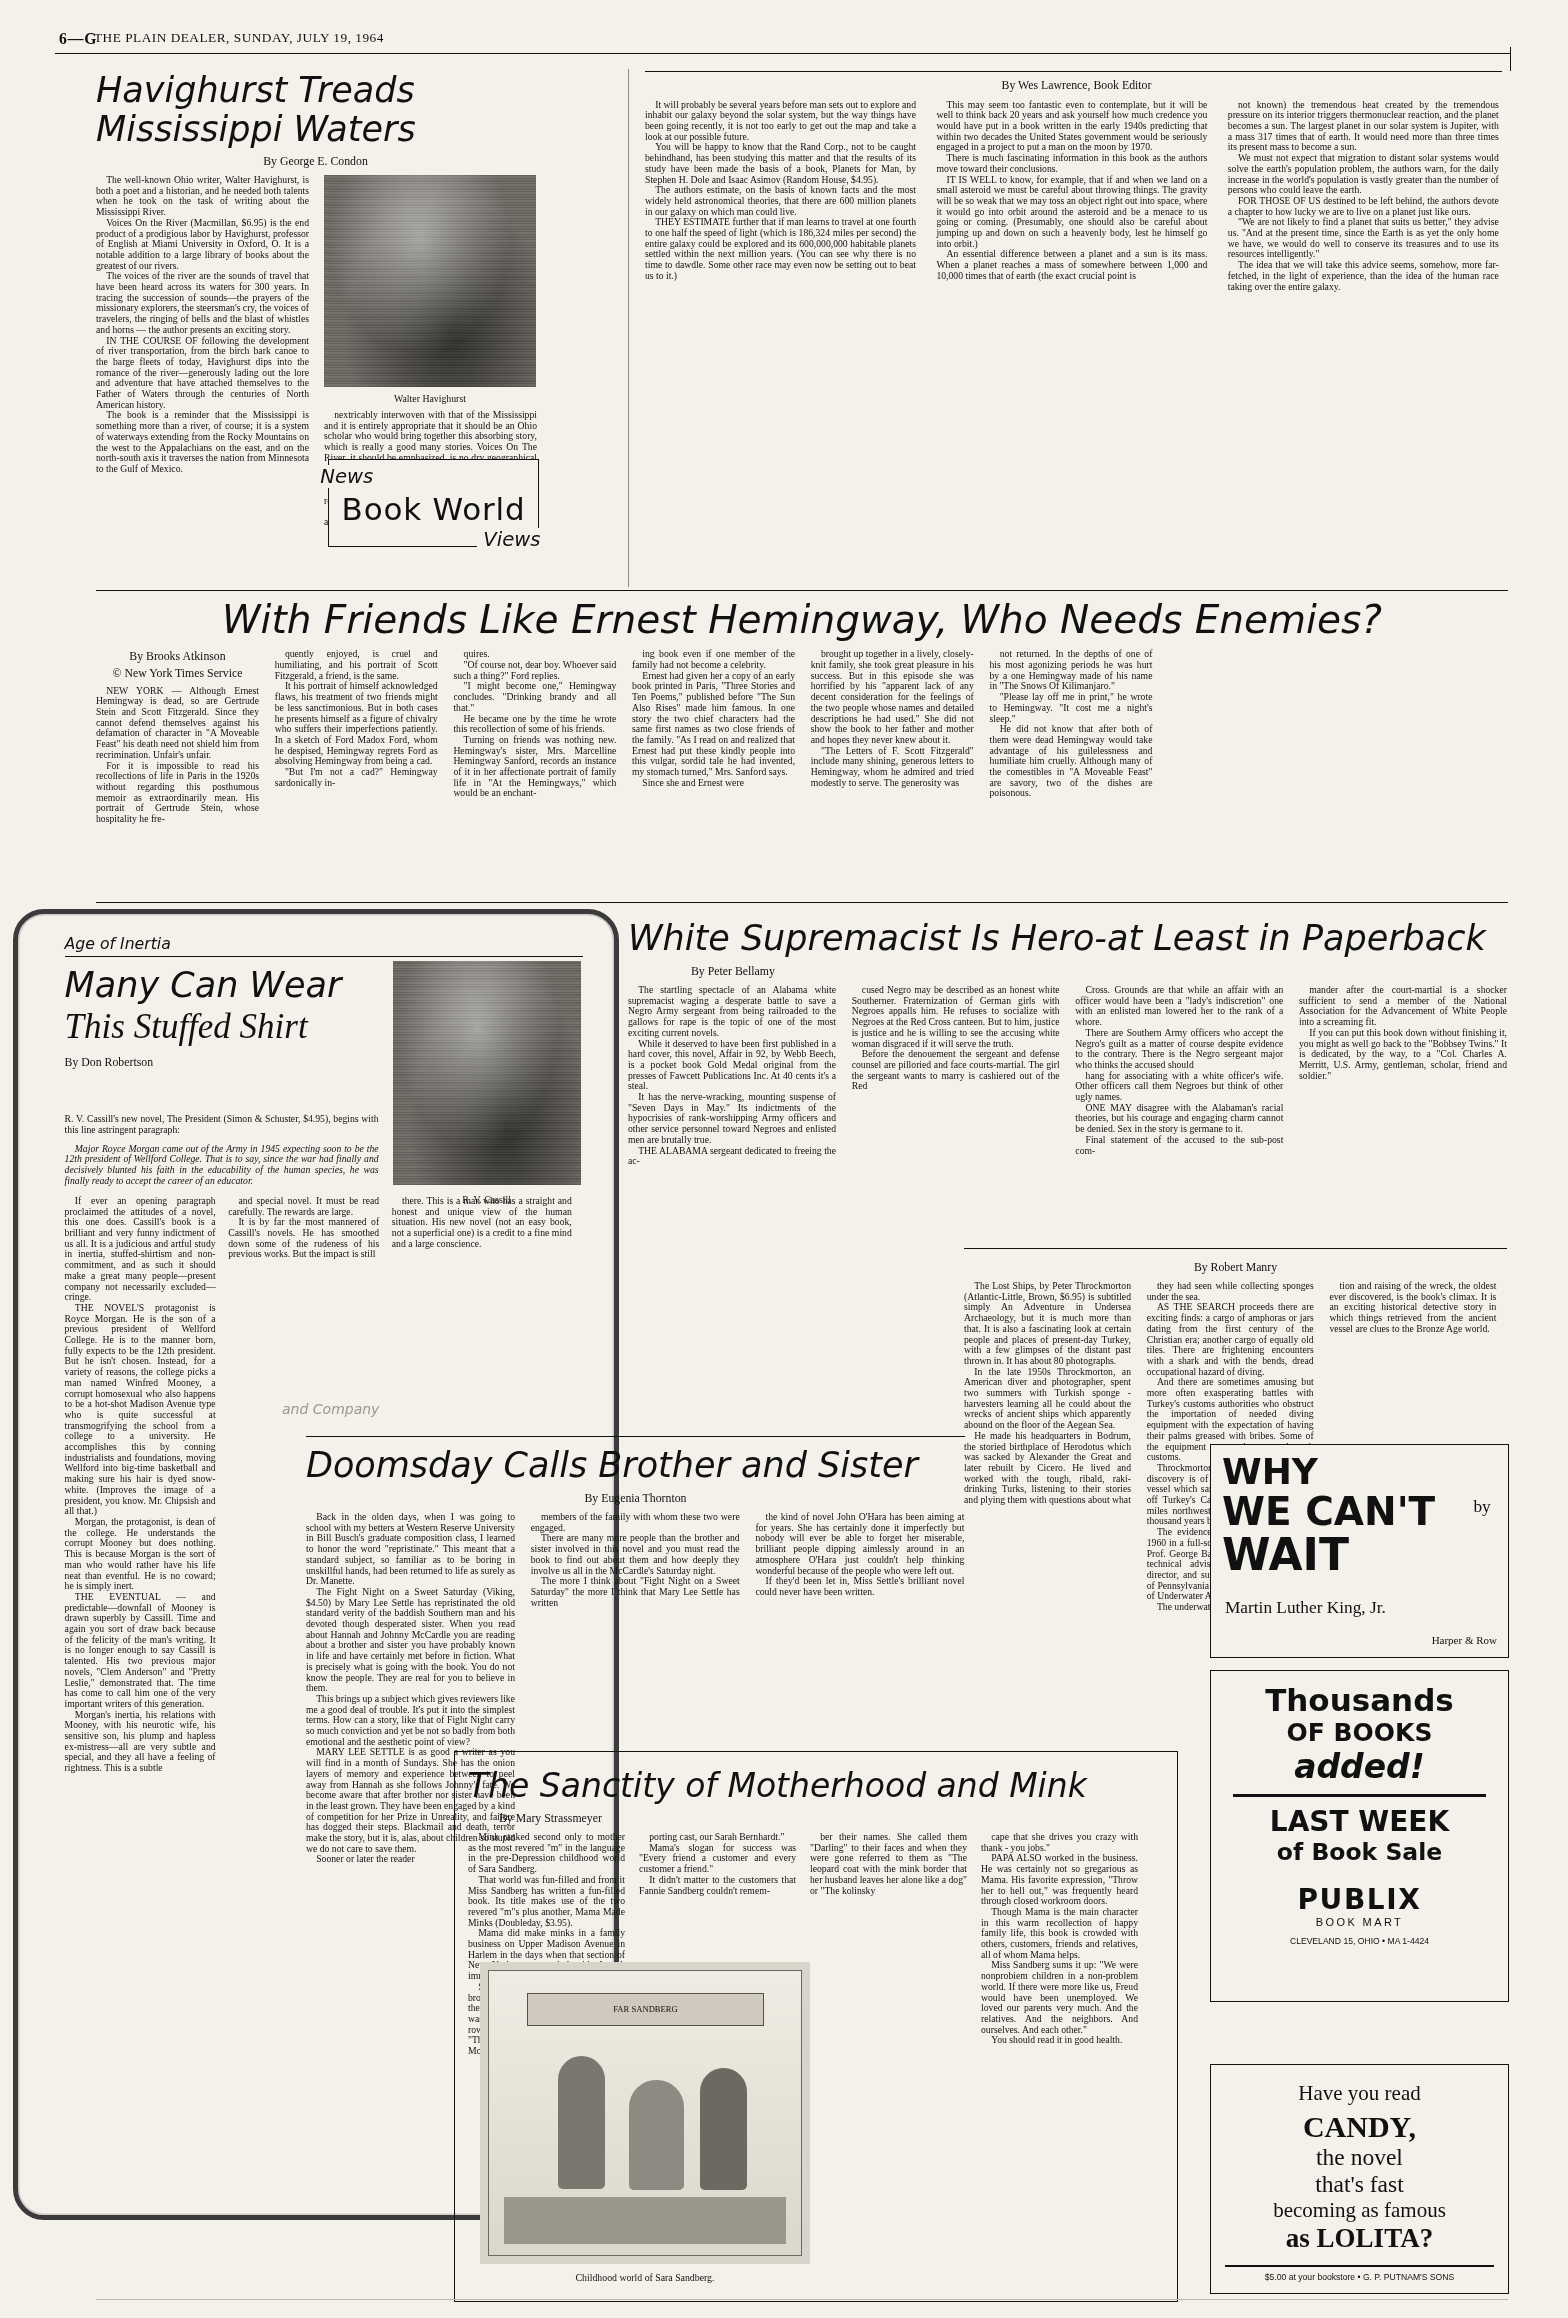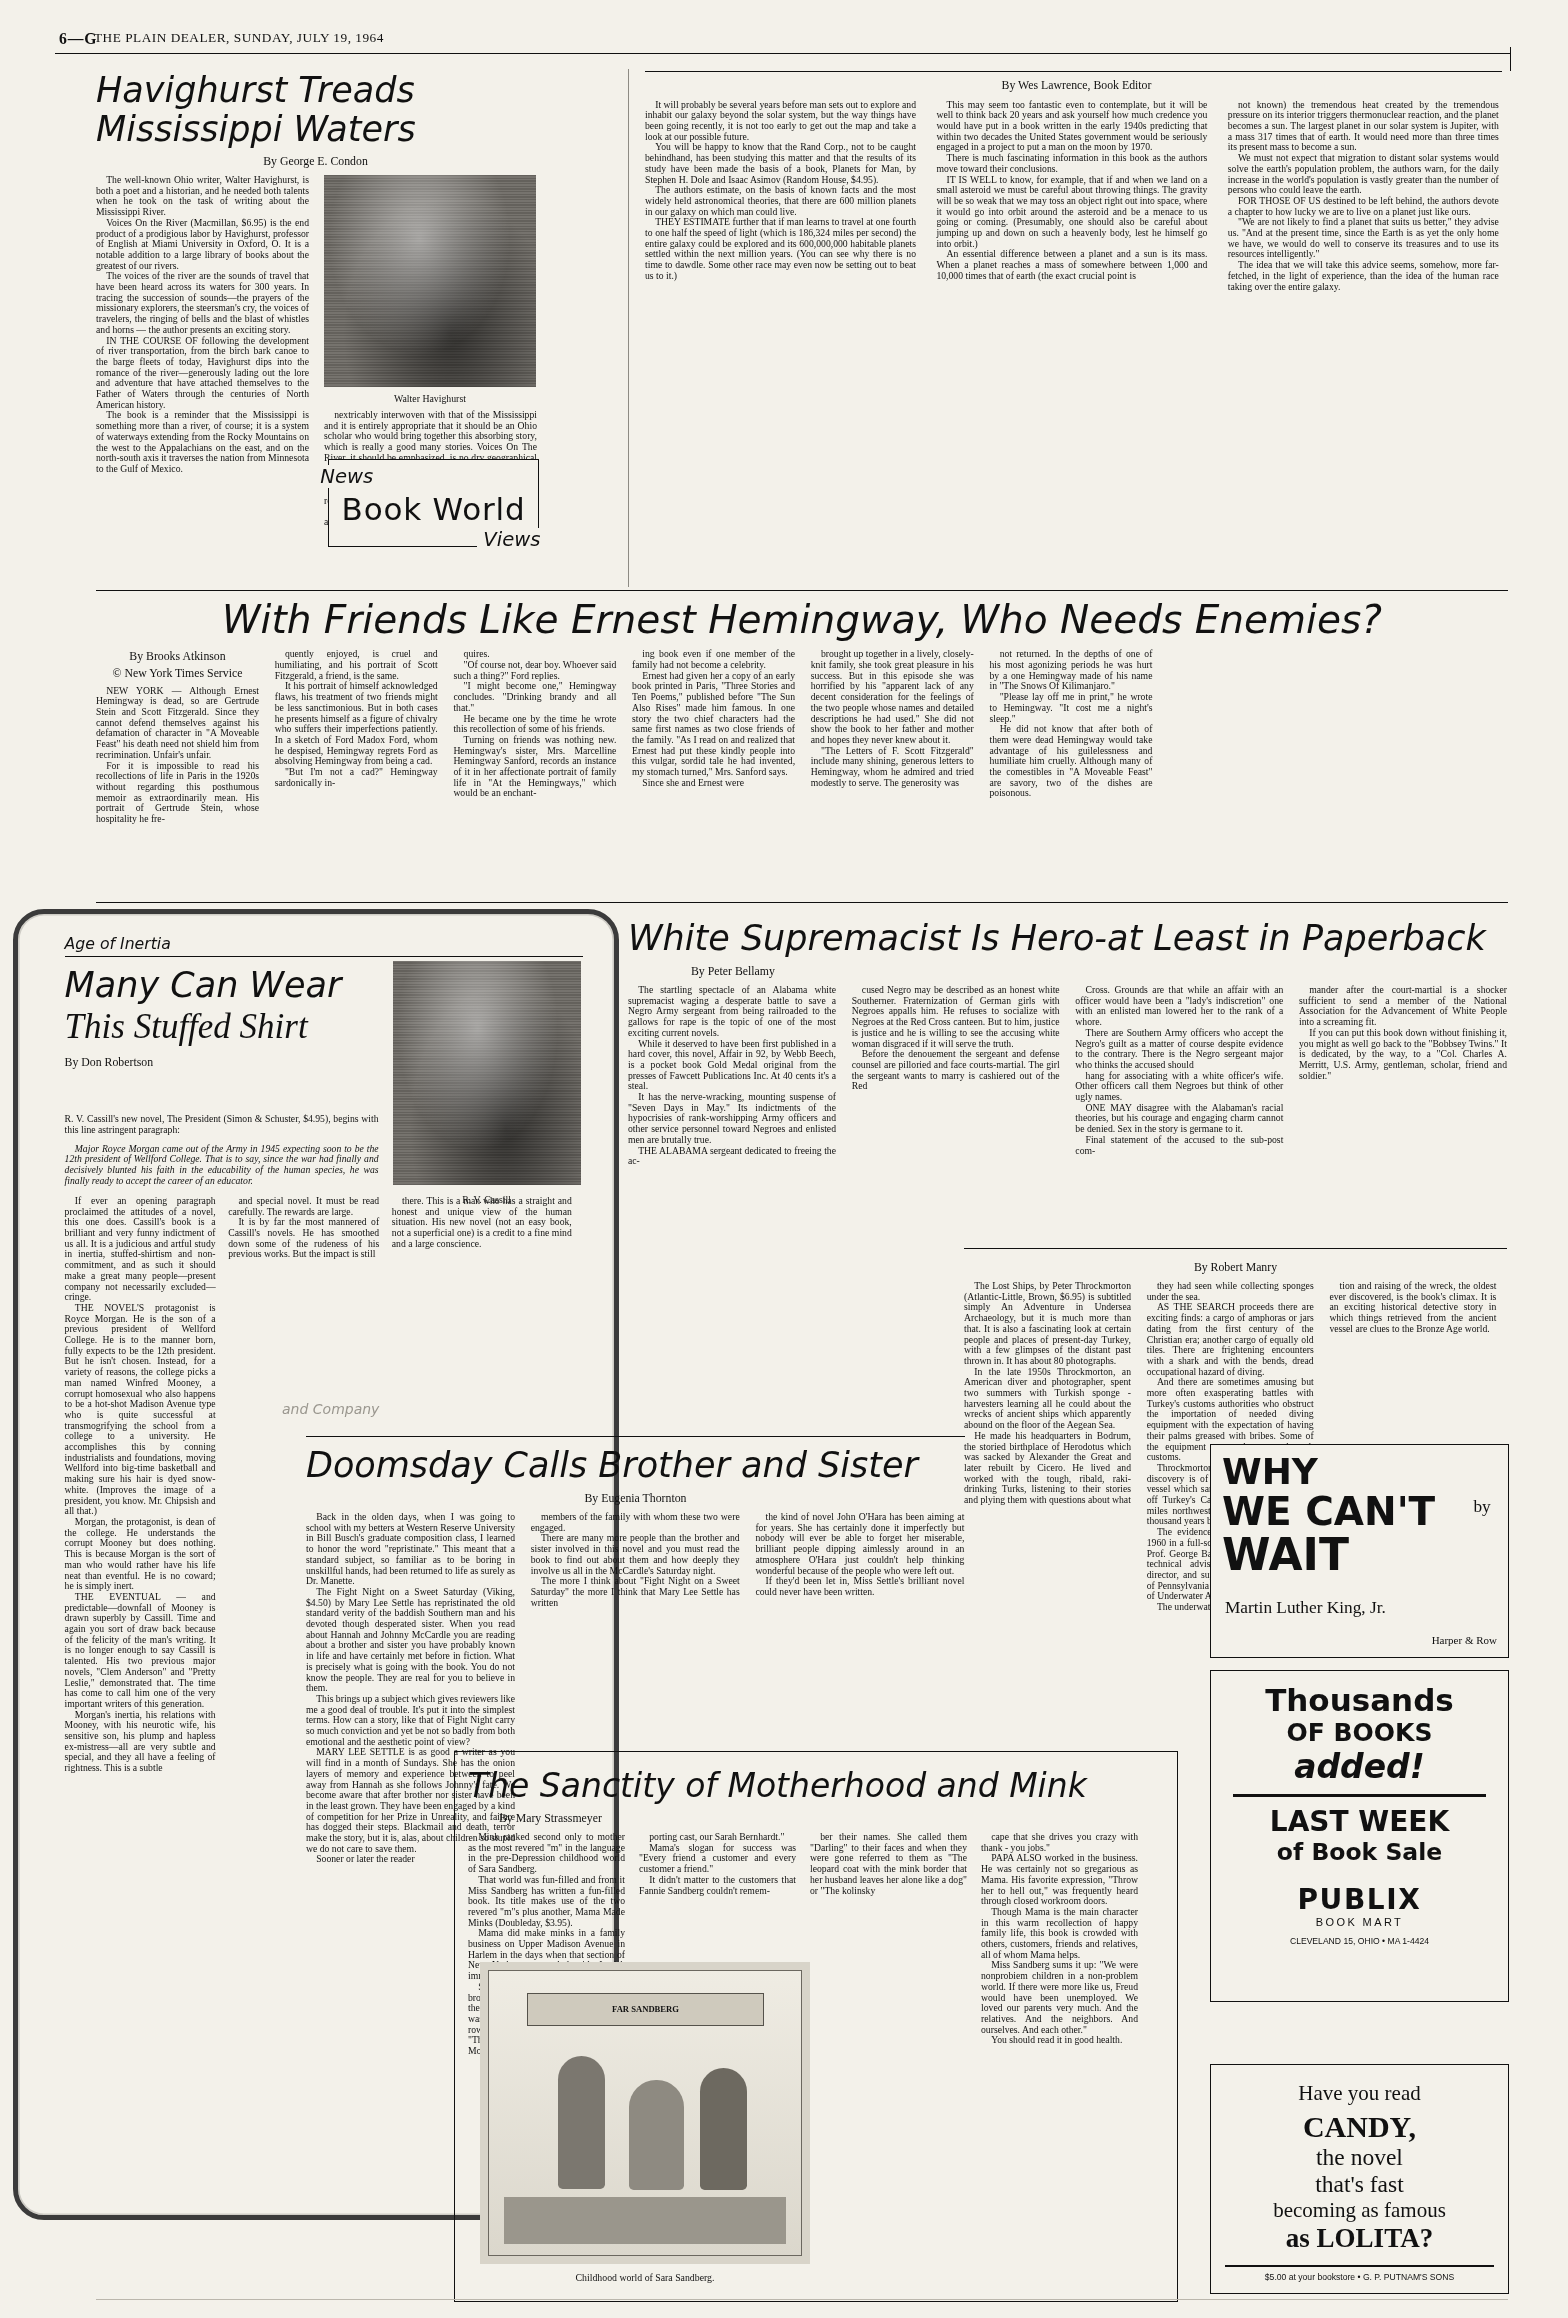--- a/index.html
+++ b/index.html
@@ -36,21 +36,21 @@
   .colrule{position:absolute;width:0;border-left:0.8px solid #8d8b84;}
 
   
   .h-big{font-family:"DejaVu Sans", sans-serif;font-style:italic;font-weight:400;}
 
   .kicker{
     font-family:"DejaVu Sans", sans-serif;font-style:italic;font-size:15px;
   }
 
   
-  .photo{background:#6f6c66;position:relative;overflow:hidden;font-weight:bold;}
+  .photo{background:#6f6c66;position:relative;overflow:hidden;}
   .photo .grain{position:absolute;inset:0;
     background:
       radial-gradient(ellipse at 45% 30%, rgba(255,255,255,.45), rgba(0,0,0,0) 55%),
       radial-gradient(ellipse at 60% 75%, rgba(0,0,0,.55), rgba(0,0,0,0) 60%),
       repeating-linear-gradient(0deg, rgba(0,0,0,.10) 0 0.8px, rgba(255,255,255,.05) 0.8px 1.6px);
   }
   .cap{font-family:"Liberation Serif", serif;font-size:9.8px;text-align:center;margin-top:3.1px;}
 
   
   .nbw{

